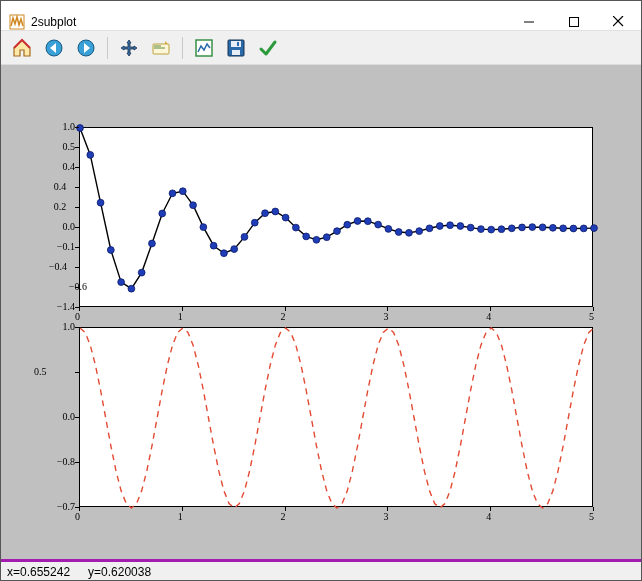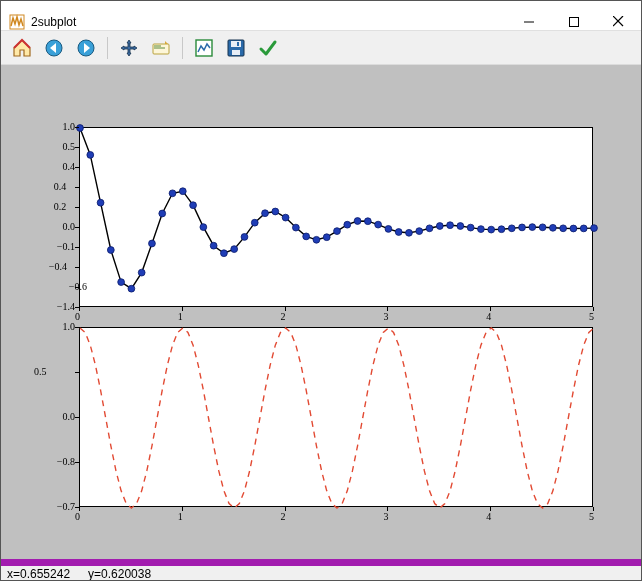--- a/index.html
+++ b/index.html
@@ -9,21 +9,21 @@
   .titlebar .title { flex: 1; font-size: 12px; color: #000; }
   .titlebar .winbtn { width: 45px; height: 30px; display: flex; align-items: center; justify-content: center; }
   .titlebar .winbtn svg { pointer-events: none; }
   .toolbar { height: 34px; background: #f0f0f0; display: flex; align-items: center; padding: 0 6px; gap: 2px; border-bottom: 1px solid #dcdcdc; }
   .toolbar .tbtn { width: 30px; height: 28px; display: flex; align-items: center; justify-content: center; border-radius: 2px; }
   .toolbar .sep { width: 1px; height: 22px; background: #c8c8c8; margin: 0 4px; }
   .canvas-area { position: relative; width: 640px; height: 494px; background: #c0c0c0; }
   .plot-frame { position: absolute; background: #fff; border: 1px solid #000; }
   .axis-label { position: absolute; font-size: 10px; color: #000; font-family: Liberation Serif, serif; }
   .tick { position: absolute; background: #000; }
-  .statusbar { height: 22px; background: #f0f0f0; display: flex; align-items: center; padding: 0 6px; font-size: 12px; color: #000; border-top: 7px solid #a21caf; }
+  .statusbar { height: 22px; background: #f0f0f0; display: flex; align-items: center; padding: 0 6px; font-size: 12px; color: #000; border-top: 3px solid #a21caf; }
   .statusbar span { margin-right: 18px; }
 </style>
 </head>
 <body>
 
 <div class="titlebar">
   <span class="appicon">
     <svg width="16" height="16" viewBox="0 0 16 16">
         <rect x="1" y="1" width="14" height="14" fill="#fff" stroke="#d08820" stroke-width="1"></rect>
         <path d="M2 12 L4 4 L6 10 L8 3 L10 11 L12 5 L14 12" stroke="#d08820" stroke-width="1.5" fill="none"></path>

